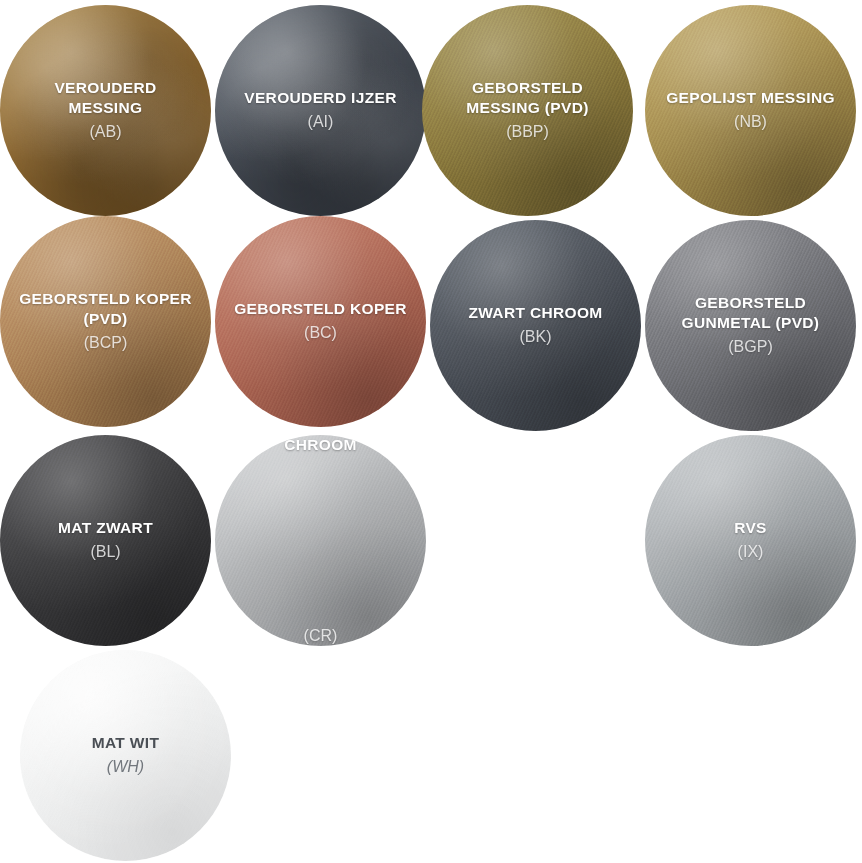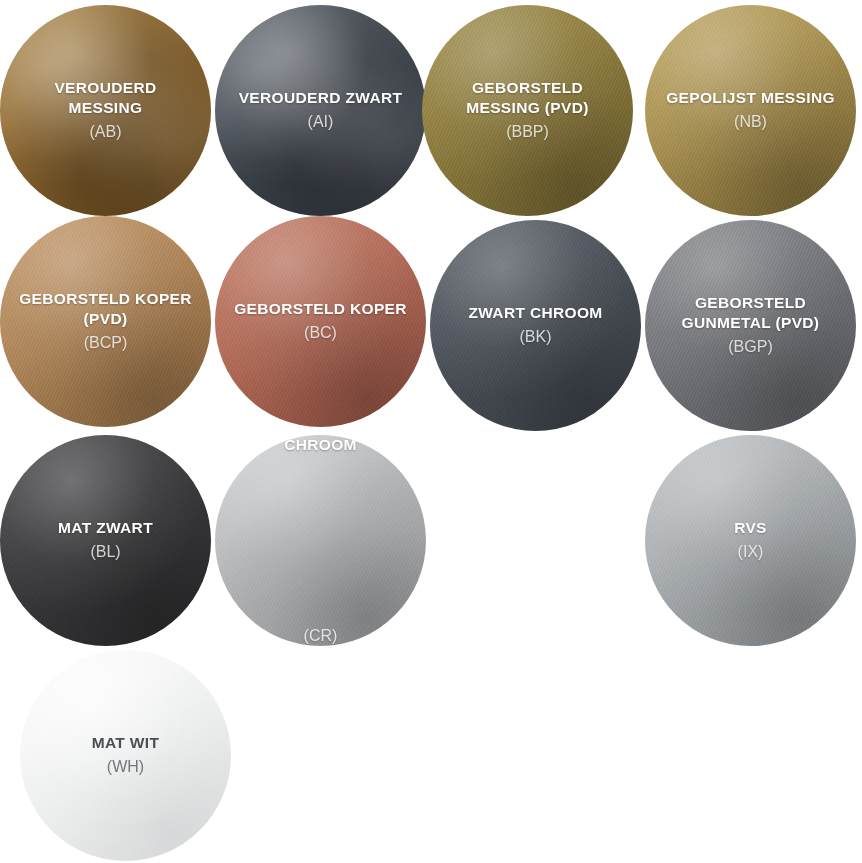--- a/index.html
+++ b/index.html
@@ -73,21 +73,21 @@
   }
   .code {
     font-weight: normal;
     font-size: 16px;
     color: rgba(255,255,255,0.78);
     margin-top: 4px;
     text-shadow: 0 1px 2px rgba(0,0,0,0.22);
   }
   
   .swatch.dark-text .label { color: #4a4f55; text-shadow: none; }
-  .swatch.dark-text .code  { color: #72777d; text-shadow: none; }
+  .swatch.dark-text .code  { color: #72777d; text-shadow: none; font-style: italic; }
   .swatch.dark-text::before { opacity: .25; }
   .swatch.dark-text::after {
     background:
       radial-gradient(circle at 34% 22%, rgba(255,255,255,0.75) 0%, rgba(255,255,255,0.15) 45%, rgba(255,255,255,0) 70%),
       radial-gradient(circle at 72% 86%, rgba(0,0,0,0.07) 0%, rgba(0,0,0,0.02) 45%, rgba(0,0,0,0) 70%);
   }
   
   .swatch.mottled::before {
     background:
       radial-gradient(ellipse at 22% 30%, rgba(255,255,255,0.18), rgba(255,255,255,0) 45%),
@@ -101,21 +101,21 @@
 </style>
 </head>
 <body>
 
 <div id="swatch-grid">
     <div class="swatch mottled" style="left: 0px; top: 5px; width: 211px; height: 211px; background: linear-gradient(148deg, rgb(163, 127, 63) 0%, rgb(146, 108, 52) 45%, rgb(111, 79, 33) 100%);">
       <div class="label">VEROUDERD MESSING</div>
       <div class="code">(AB)</div>
     </div>
     <div class="swatch mottled" style="left: 215px; top: 5px; width: 211px; height: 211px; background: linear-gradient(148deg, rgb(84, 91, 100) 0%, rgb(71, 77, 86) 45%, rgb(54, 59, 67) 100%);">
-      <div class="label">VEROUDERD ZWART</div>
+      <div class="label">VEROUDERD IJZER</div>
       <div class="code">(AI)</div>
     </div>
     <div class="swatch" style="left: 422px; top: 5px; width: 211px; height: 211px; background: linear-gradient(148deg, rgb(155, 138, 73) 0%, rgb(141, 123, 61) 45%, rgb(111, 97, 48) 100%);">
       <div class="label">GEBORSTELD MESSING (PVD)</div>
       <div class="code">(BBP)</div>
     </div>
     <div class="swatch" style="left: 645px; top: 5px; width: 211px; height: 211px; background: linear-gradient(148deg, rgb(189, 164, 97) 0%, rgb(167, 143, 79) 45%, rgb(126, 106, 54) 100%);">
       <div class="label">GEPOLIJST MESSING</div>
       <div class="code">(NB)</div>
     </div>

